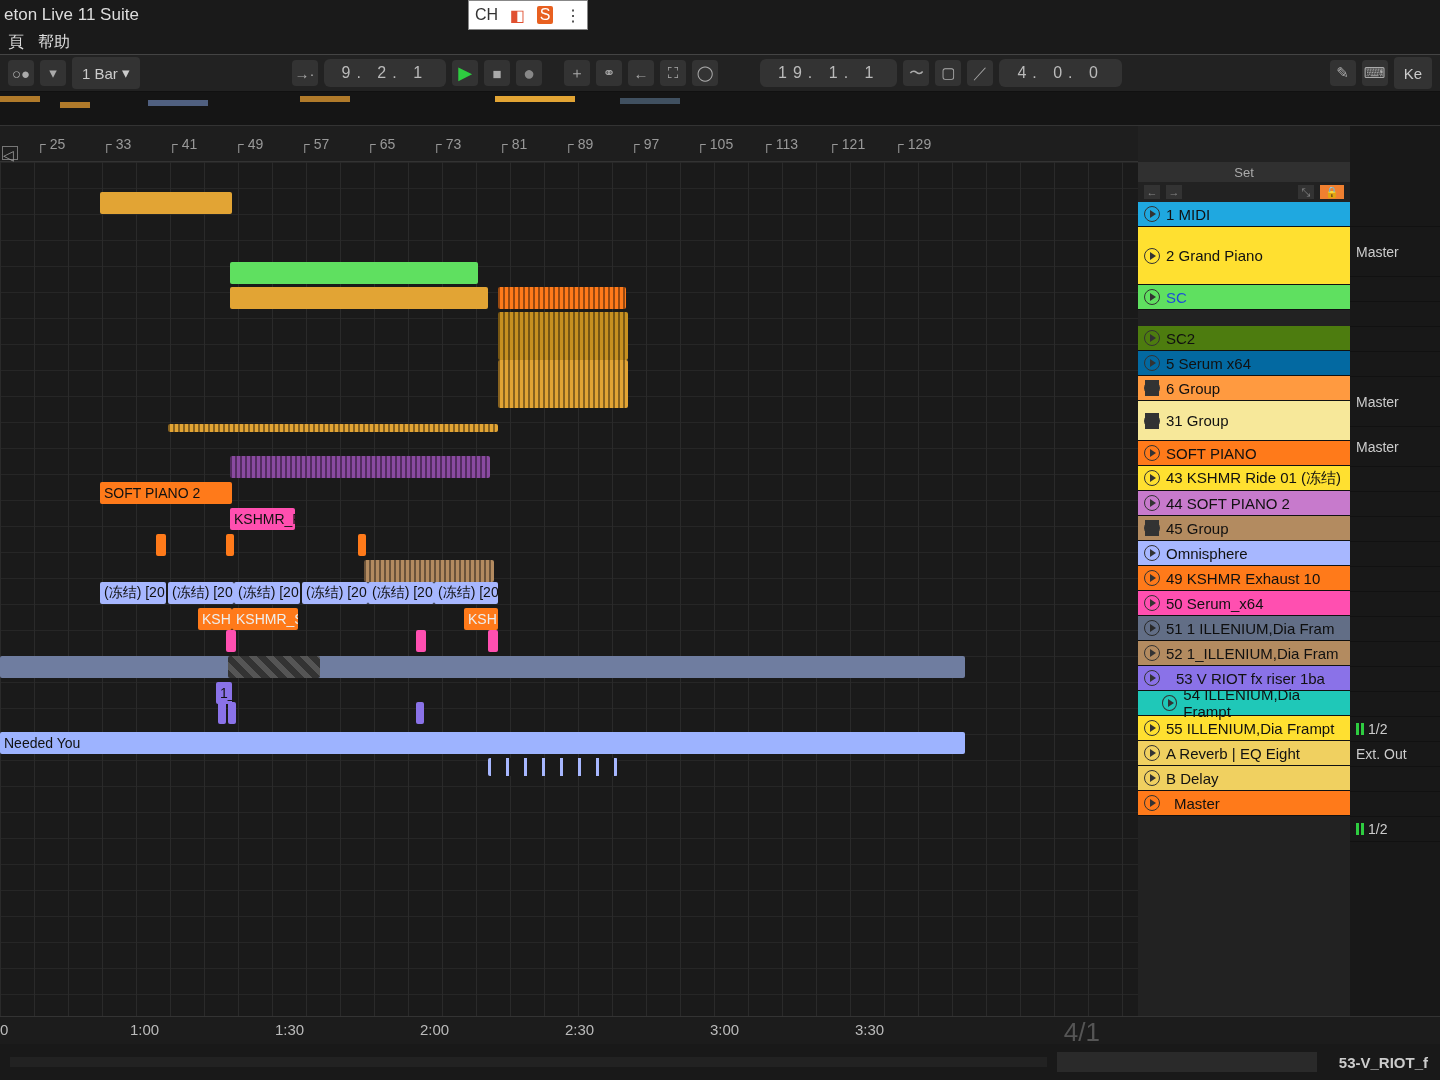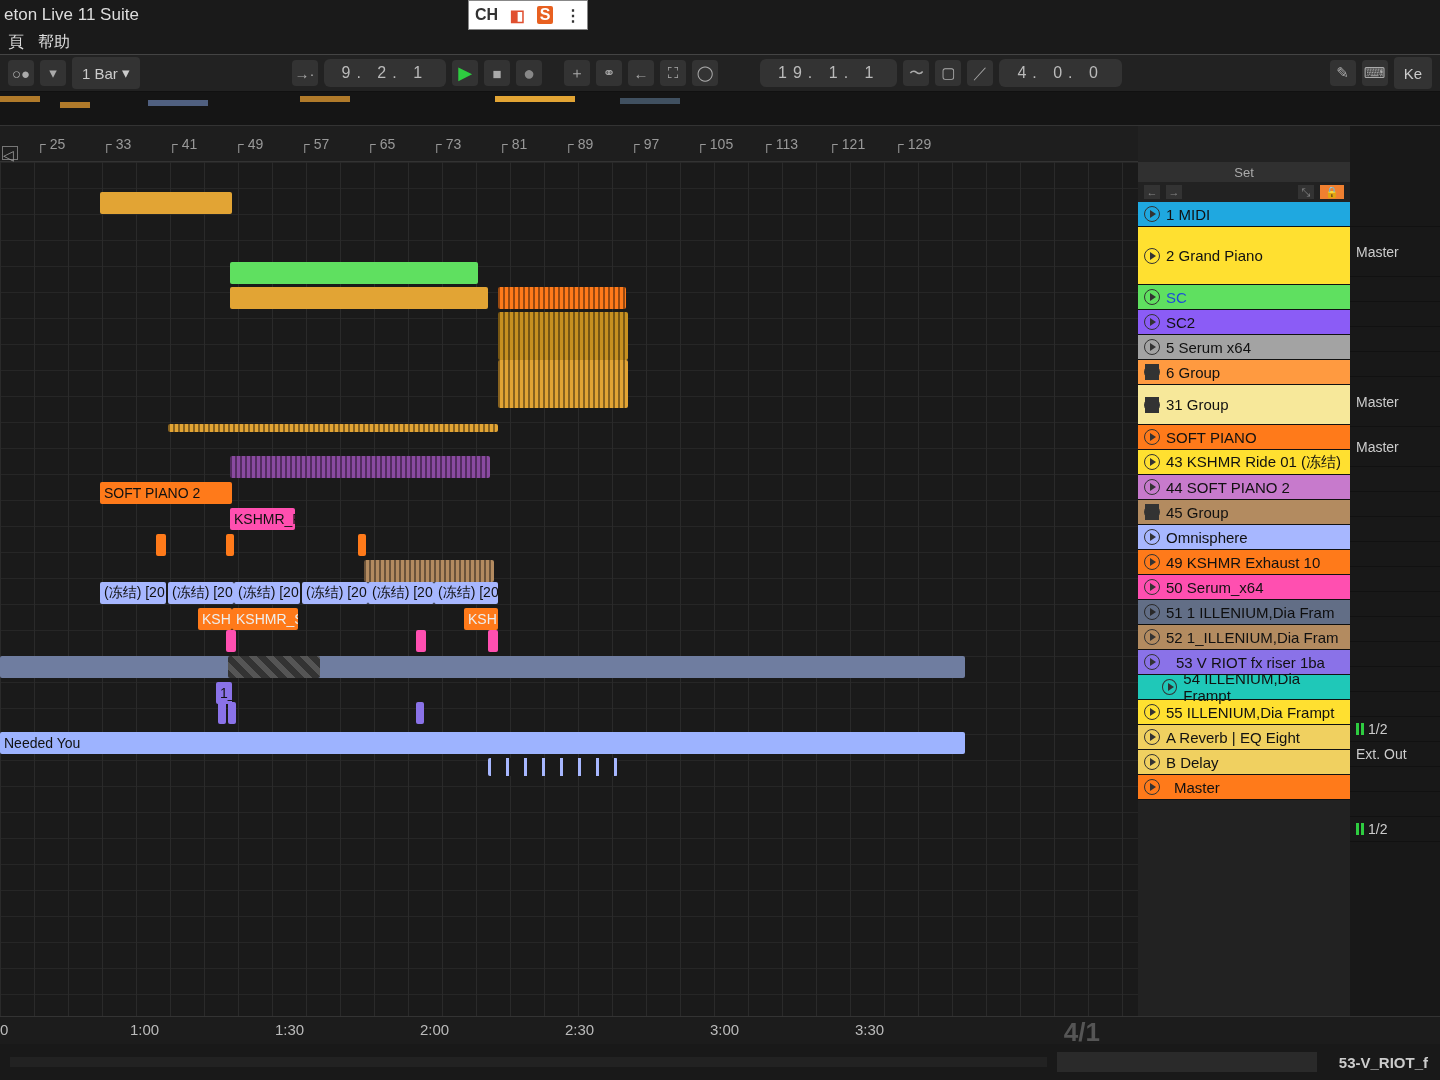--- a/index.html
+++ b/index.html
@@ -1,21 +1,21 @@
 <!DOCTYPE html>
 <html><head>
 <meta charset="utf-8">
 <style>
 * { margin:0; padding:0; box-sizing:border-box; font-family:Arial,Helvetica,sans-serif; }
 body { background:#000; color:#c8c8c8; width:1440px; height:1080px; overflow:hidden; font-size:15px; }
 
 
 .title-bar { height:30px; background:#1a1a1a; display:flex; align-items:center; padding:0 4px; color:#ddd; font-size:17px; }
 .ime-box { position:absolute; left:468px; top:0; height:30px; width:120px; background:#fff; border:1px solid #888; display:flex; align-items:center; justify-content:space-around; }
-.ime-box span { font-weight:bold; font-size:16px; color:#333; }
+.ime-box span { font-weight:normal; font-size:16px; color:#333; }
 .menu-bar { height:24px; background:#1a1a1a; display:flex; align-items:center; padding:0 8px; color:#ddd; font-size:16px; }
 .menu-bar span { margin-right:14px; }
 
 
 .transport { height:38px; background:#222; display:flex; align-items:center; padding:0 8px; gap:6px; border-top:1px solid #444; border-bottom:1px solid #111;}
 .tbtn { background:#333; height:26px; min-width:26px; border-radius:4px; display:flex; align-items:center; justify-content:center; color:#aaa; }
 .tsel { background:#333; height:32px; padding:0 10px; border-radius:4px; display:flex; align-items:center; color:#ccc; font-size:15px; }
 .play { color:#2ecc40; font-size:18px; }
 .stop { color:#aaa; }
 .rec  { color:#888; font-size:20px;}
@@ -58,21 +58,21 @@
 
 .mix-row { height:25px; display:flex; align-items:center; padding:0 6px; color:#ccc; font-size:14px; border-bottom:1px solid #111;}
 .mix-row.h50{height:50px}
 .mix-row.h40{height:40px}
 .mix-bars { display:flex; gap:2px; margin-right:4px;}
 .mix-bars i{width:3px;height:12px;background:#2ecc40;display:block;}
 
 
 .time-ruler { height:28px; background:#1c1c1c; position:relative; color:#bbb; font-size:15px; border-top:1px solid #333;}
 .time-ruler span{position:absolute;top:4px;}
-.time-ruler .wm{position:absolute;right:340px;top:0;font-size:26px;color:#555;font-weight:bold;margin-left:9px;}
+.time-ruler .wm{position:absolute;right:340px;top:0;font-size:26px;color:#555;font-weight:normal;margin-left:9px;}
 
 
 .status { height:36px; background:#191919; display:flex; align-items:center; }
 .status .scrub { flex:1; height:10px; background:#222; margin:0 10px; }
 .status .lbl { color:#ccc; font-size:15px; padding:0 12px; font-weight:bold;}
 </style>
 </head>
 <body>
 
 <div class="title-bar">
@@ -206,25 +206,25 @@
           <span>1 MIDI</span>
         </div>
         <div class="thdr h50" style="background: rgb(255, 224, 48); color: rgb(17, 17, 17);">
           <div class="tplay"></div>
           <span>2 Grand Piano</span>
         </div>
         <div class="thdr" style="background: rgb(95, 224, 96); color: #1d4ed8;">
           <div class="tplay"></div>
           <span>SC</span>
         </div>
-        <div class="thdr" style="background: #8b5cf6; color: rgb(17, 17, 17);">
+        <div class="thdr" style="background: #4d7c0f; color: rgb(17, 17, 17); margin-top: 16px;">
           <div class="tplay"></div>
           <span>SC2</span>
         </div>
-        <div class="thdr" style="background: #a3a3a3; color: rgb(17, 17, 17);">
+        <div class="thdr" style="background: #0369a1; color: rgb(17, 17, 17);">
           <div class="tplay"></div>
           <span>5 Serum  x64</span>
         </div>
         <div class="thdr" style="background: rgb(255, 154, 64); color: rgb(17, 17, 17);">
           <div class="tplay tgrp"></div>
           <span>6 Group</span>
         </div>
         <div class="thdr h40" style="background: rgb(247, 232, 154); color: rgb(17, 17, 17);">
           <div class="tplay tgrp"></div>
           <span>31 Group</span>

